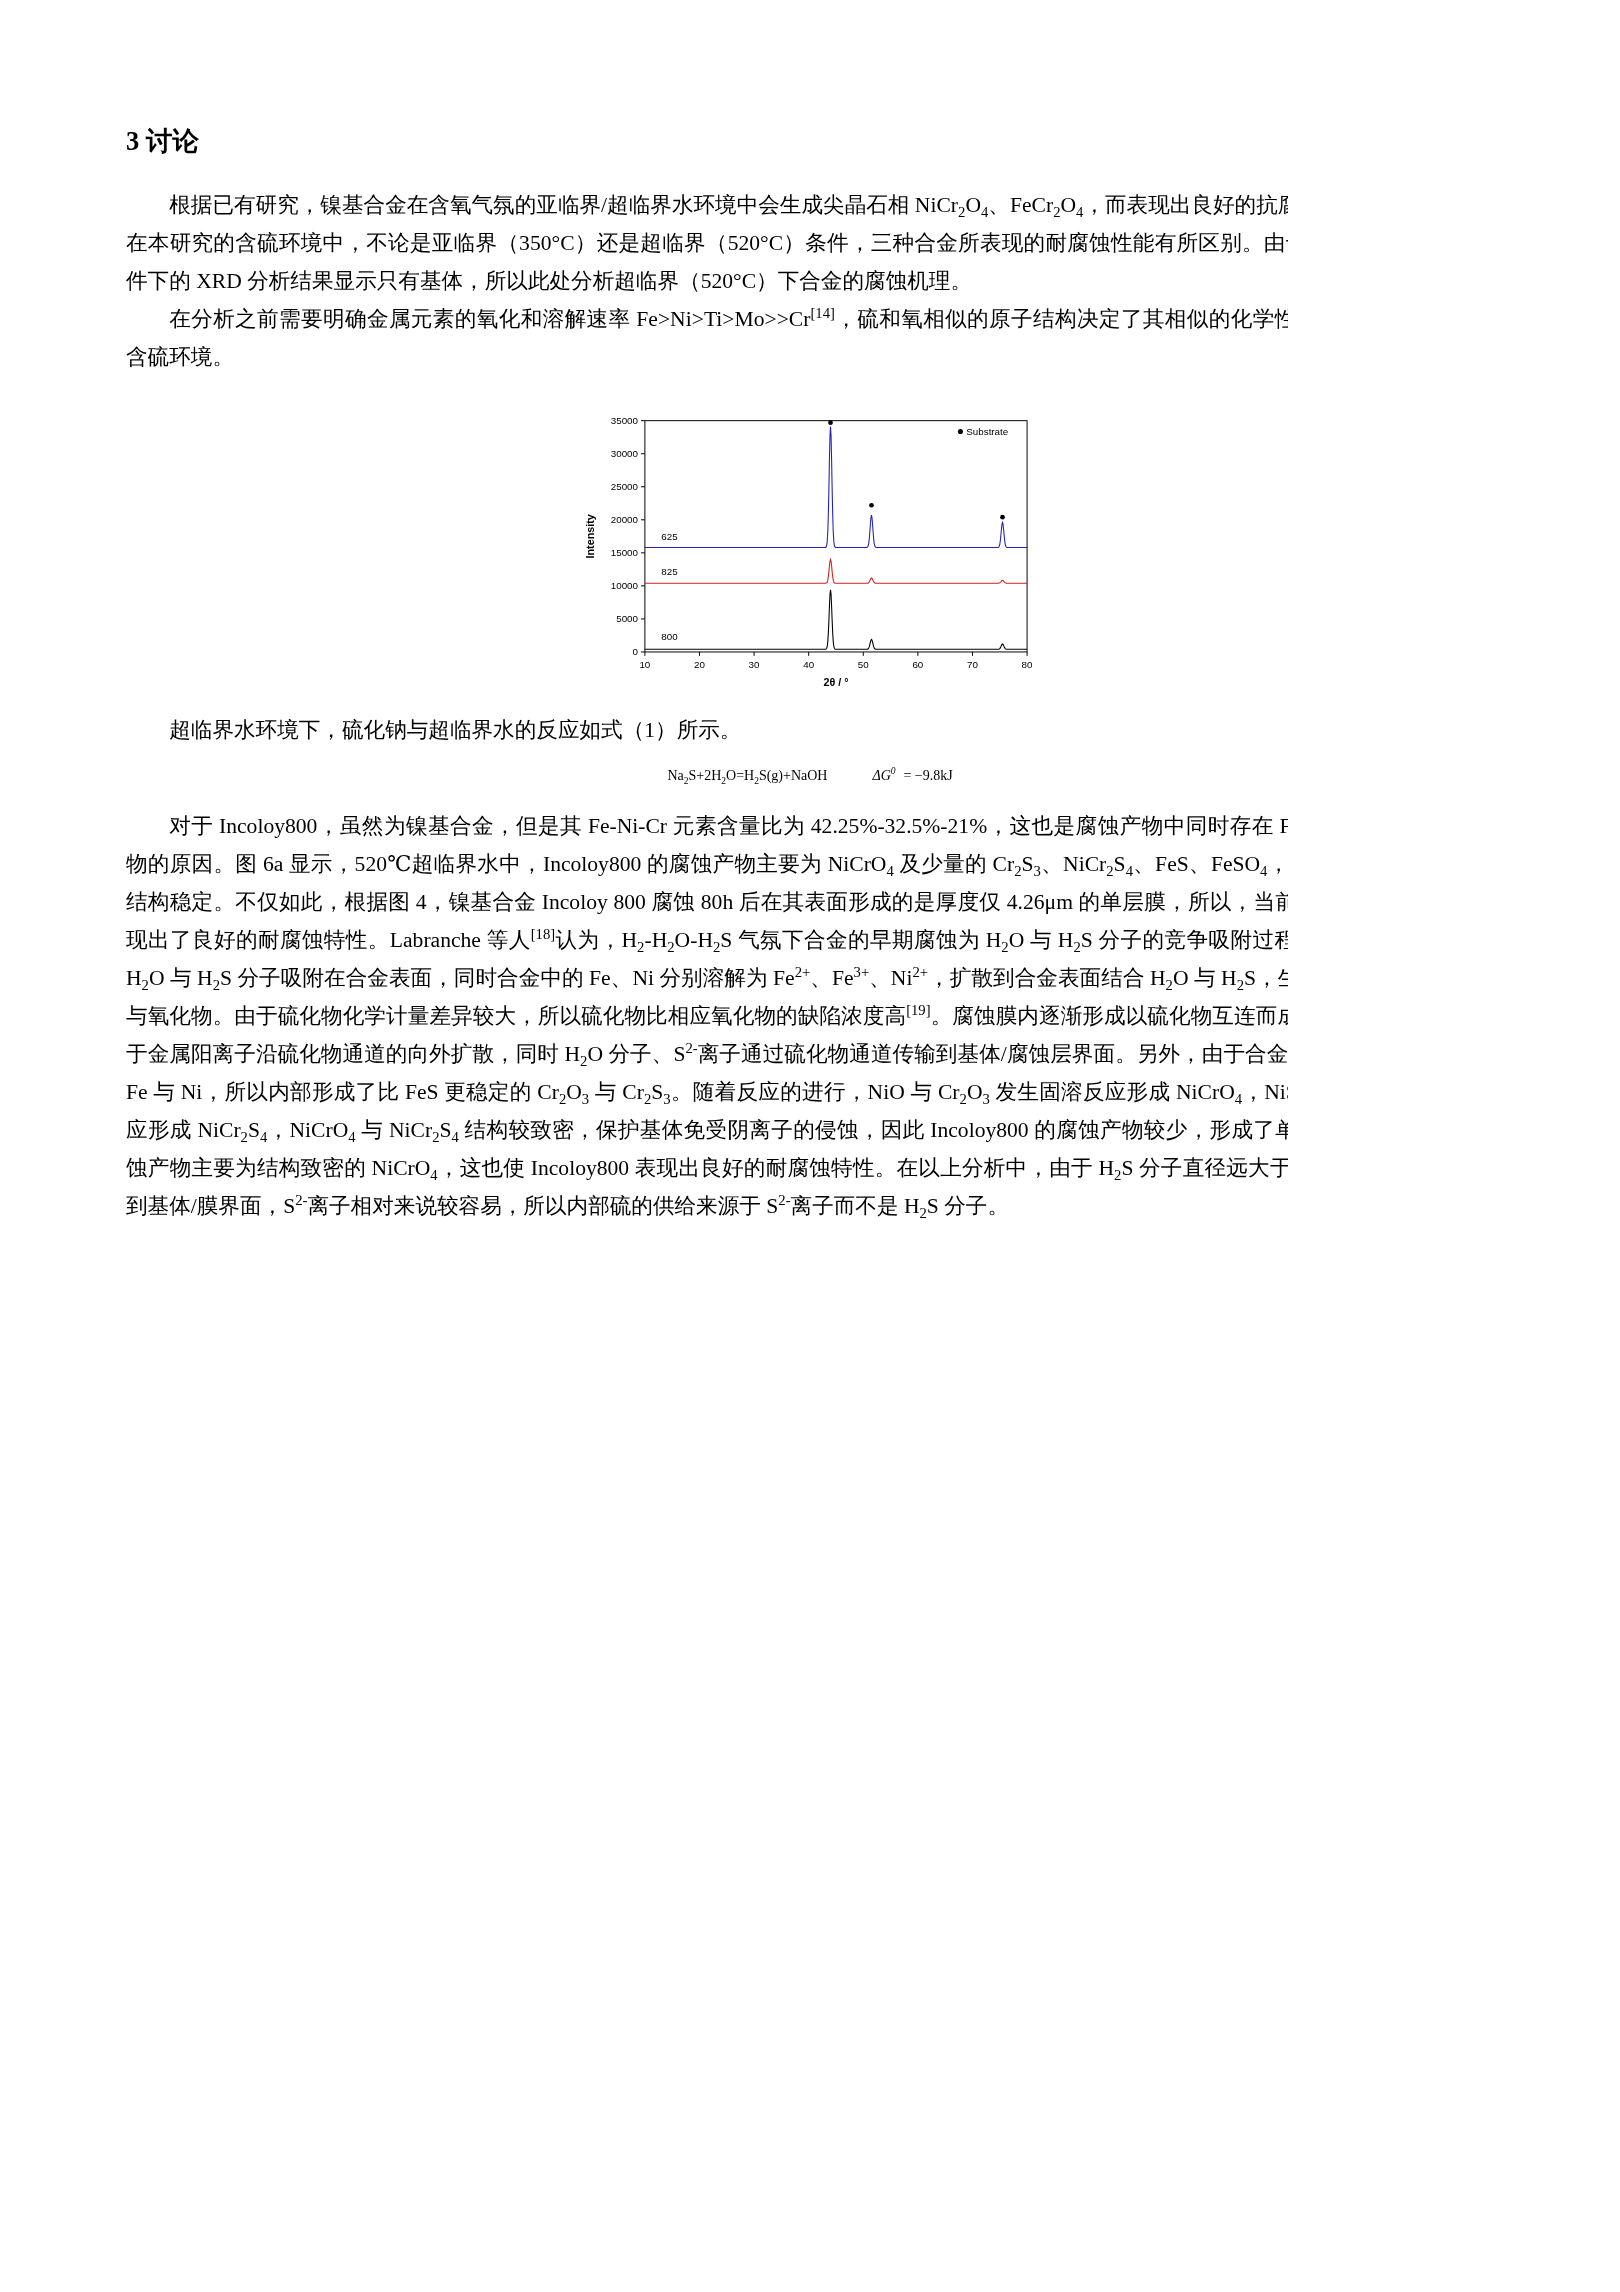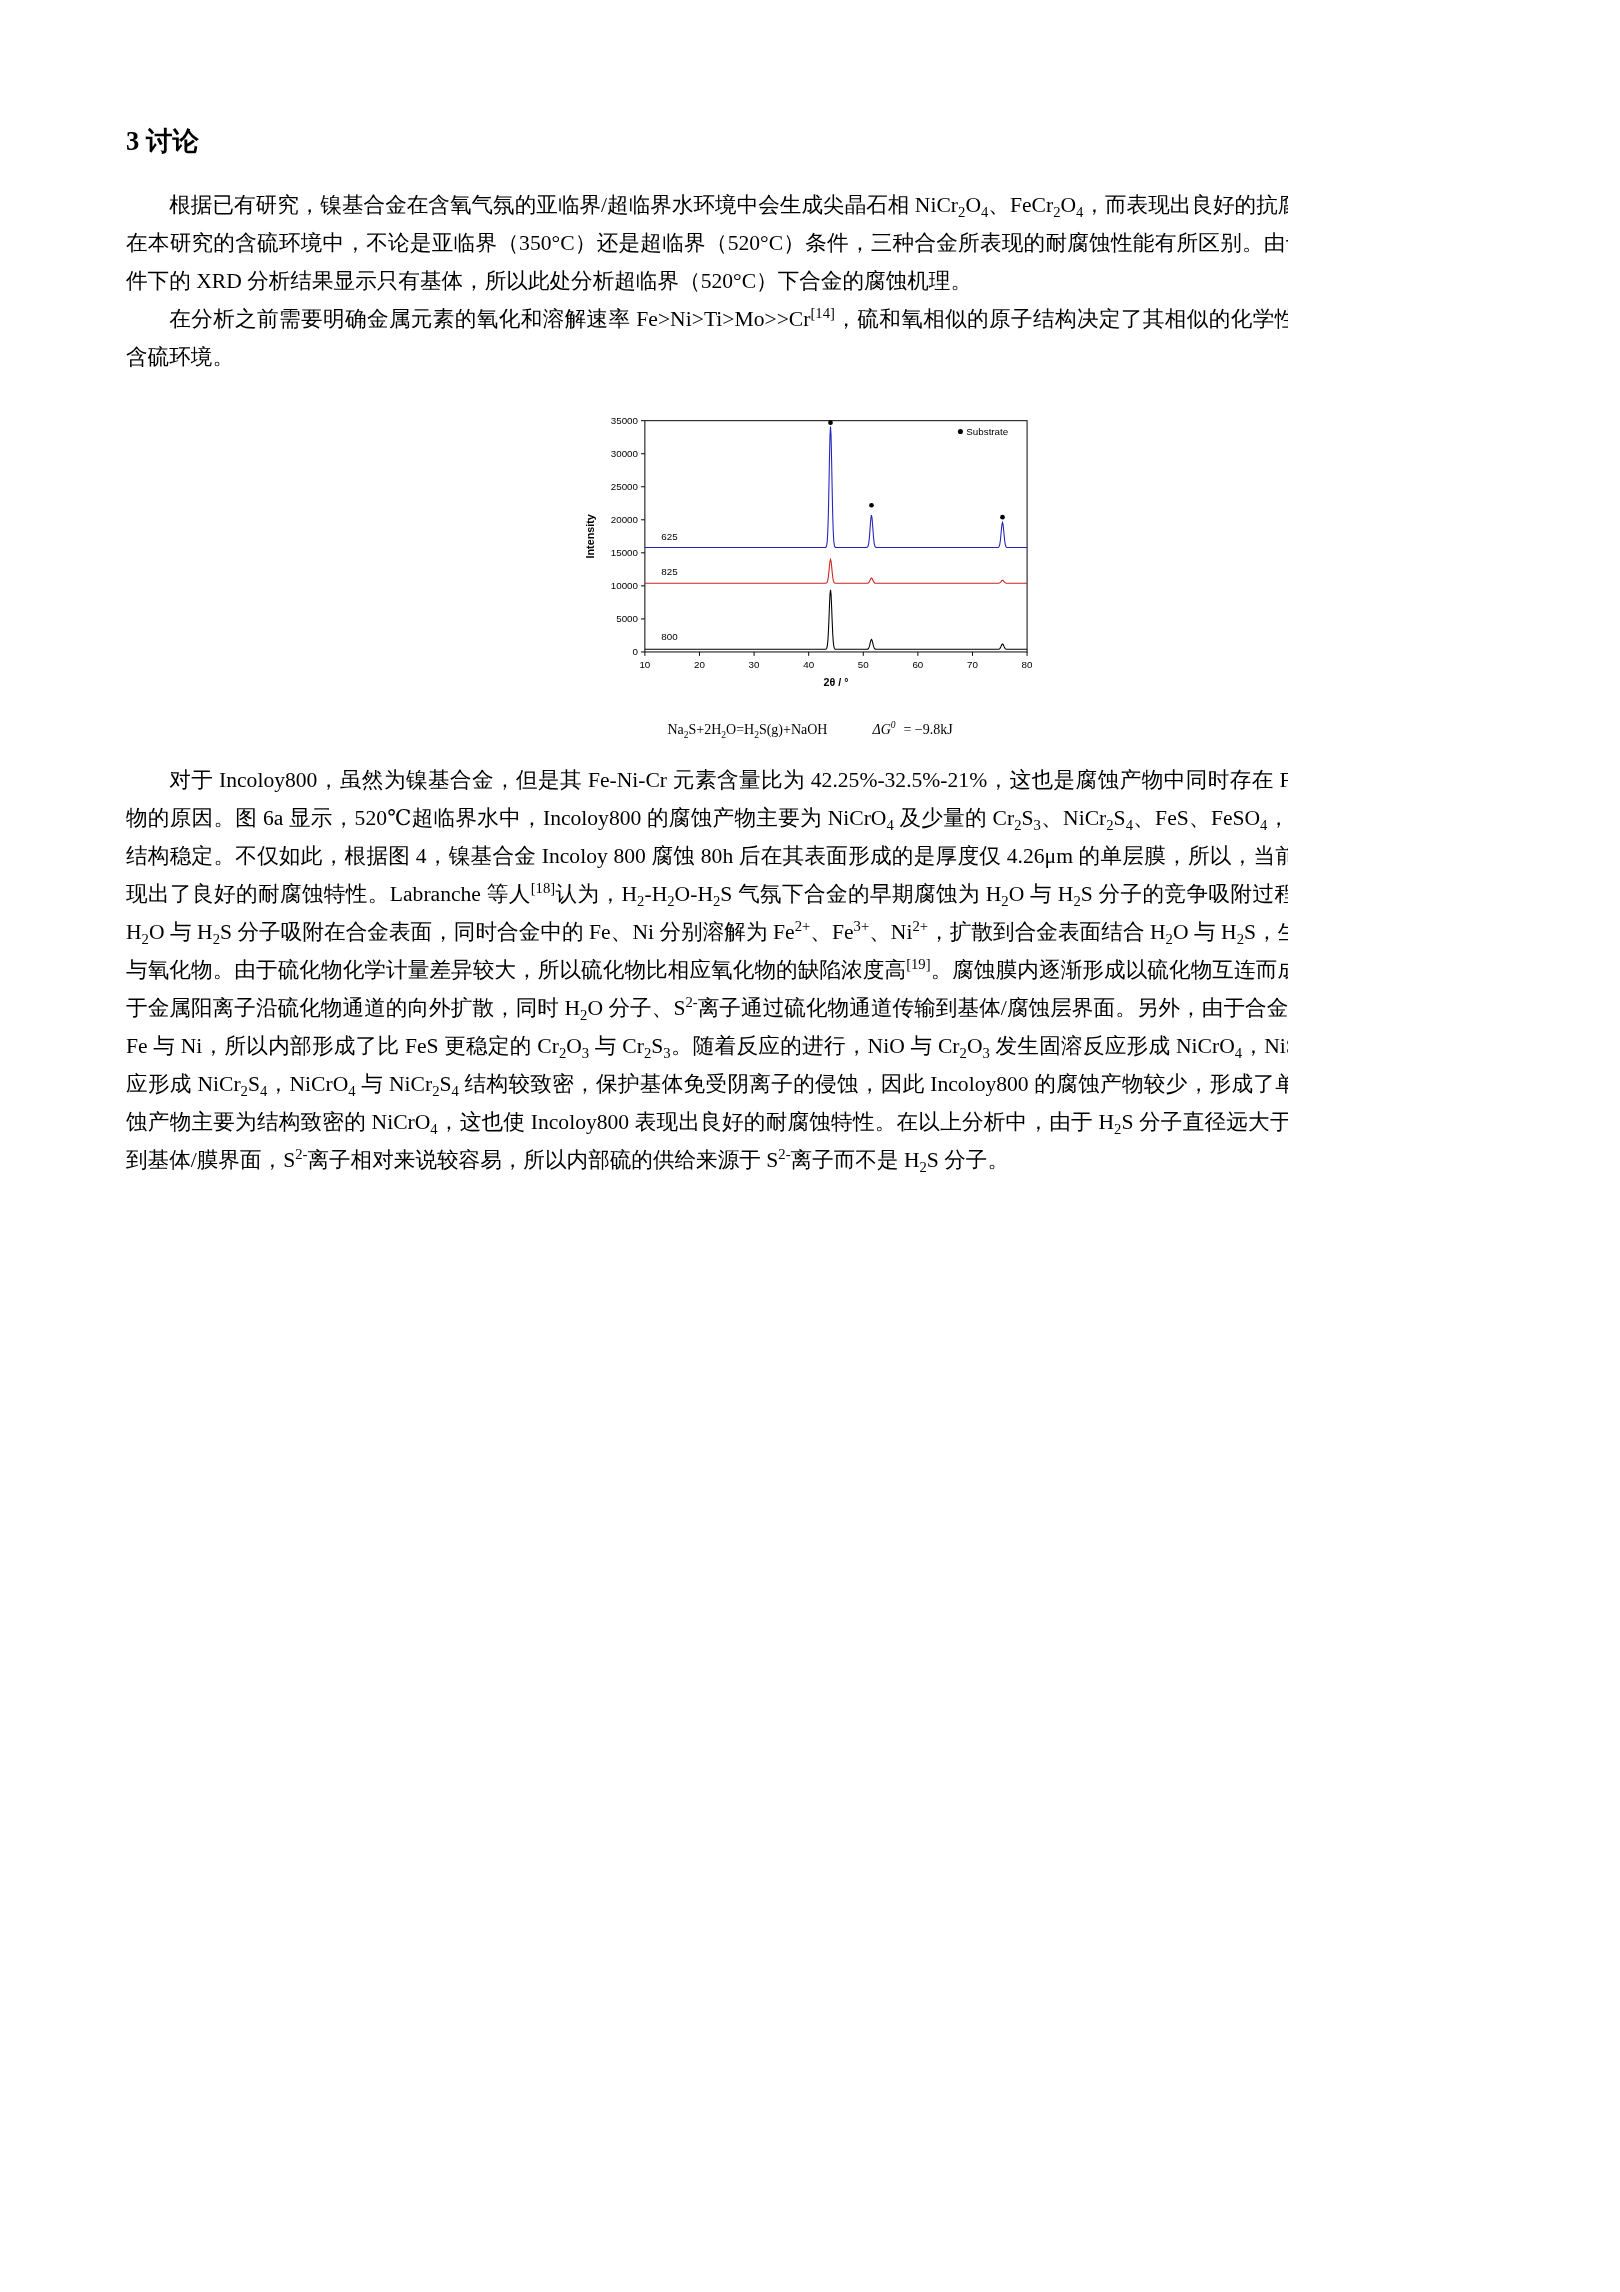--- a/index.html
+++ b/index.html
@@ -96,20 +96,21 @@
               <circle cx="430.92857142857144" cy="114.44571428571427" r="2.4" fill="#000"></circle>
             </g>
             <g>
               <circle cx="388" cy="27" r="2.6" fill="#000"></circle>
               <text x="394" y="30.5" font-size="10">Substrate</text>
             </g>
           </svg>
       </div>
     </figure>
 
+    <p class="para">超临界水环境下，硫化钠与超临界水的反应如式（1）所示。</p>
 
     <div class="equation-row">
       <span>Na<sub>2</sub>S+2H<sub>2</sub>O=H<sub>2</sub>S(g)+NaOH</span><span class="eq-var">ΔG<sup>0</sup></span><span class="eq-rest">= −9.8kJ</span>
       <span class="eq-num">（1）</span>
     </div>
 
     <p class="para">对于 Incoloy800，虽然为镍基合金，但是其 Fe-Ni-Cr 元素含量比为 42.25%-32.5%-21%，这也是腐蚀产物中同时存在 Fe 与 Ni 氧化物与硫化物的原因。图 6a 显示，520℃超临界水中，Incoloy800 的腐蚀产物主要为 NiCrO<sub>4</sub> 及少量的 Cr<sub>2</sub>S<sub>3</sub>、NiCr<sub>2</sub>S<sub>4</sub>、FeS、FeSO<sub>4</sub>，其中 NiCr<sub>2</sub>O<sub>4</sub> 和 Cr<sub>2</sub>S<sub>3</sub> 结构稳定。不仅如此，根据图 4，镍基合金 Incoloy 800 腐蚀 80h 后在其表面形成的是厚度仅 4.26μm 的单层膜，所以，当前体系下 Incoloy800 表现出了良好的耐腐蚀特性。Labranche 等人<sup>[18]</sup>认为，H<sub>2</sub>-H<sub>2</sub>O-H<sub>2</sub>S 气氛下合金的早期腐蚀为 H<sub>2</sub>O 与 H<sub>2</sub>S 分子的竞争吸附过程，所以腐蚀初始阶段 H<sub>2</sub>O 与 H<sub>2</sub>S 分子吸附在合金表面，同时合金中的 Fe、Ni 分别溶解为 Fe<sup>2+</sup>、Fe<sup>3+</sup>、Ni<sup>2+</sup>，扩散到合金表面结合 H<sub>2</sub>O 与 H<sub>2</sub>S，生成对应的金属硫化物与氧化物。由于硫化物化学计量差异较大，所以硫化物比相应氧化物的缺陷浓度高<sup>[19]</sup>。腐蚀膜内逐渐形成以硫化物互连而成的硫化物通道，有利于金属阳离子沿硫化物通道的向外扩散，同时 H<sub>2</sub>O 分子、S<sup>2-</sup>离子通过硫化物通道传输到基体/腐蚀层界面。另外，由于合金中 Cr 的扩散系数小于 Fe 与 Ni，所以内部形成了比 FeS 更稳定的 Cr<sub>2</sub>O<sub>3</sub> 与 Cr<sub>2</sub>S<sub>3</sub>。随着反应的进行，NiO 与 Cr<sub>2</sub>O<sub>3</sub> 发生固溶反应形成 NiCrO<sub>4</sub>，NiS 与 Cr<sub>2</sub>S<sub>3</sub> 发生固溶反应形成 NiCr<sub>2</sub>S<sub>4</sub>，NiCrO<sub>4</sub> 与 NiCr<sub>2</sub>S<sub>4</sub> 结构较致密，保护基体免受阴离子的侵蚀，因此 Incoloy800 的腐蚀产物较少，形成了单层腐蚀膜结构，且腐蚀产物主要为结构致密的 NiCrO<sub>4</sub>，这也使 Incoloy800 表现出良好的耐腐蚀特性。在以上分析中，由于 H<sub>2</sub>S 分子直径远大于 H<sub>2</sub>O 分子，难以运输到基体/膜界面，S<sup>2-</sup>离子相对来说较容易，所以内部硫的供给来源于 S<sup>2-</sup>离子而不是 H<sub>2</sub>S 分子。</p>
 
   </div>
 </div>

